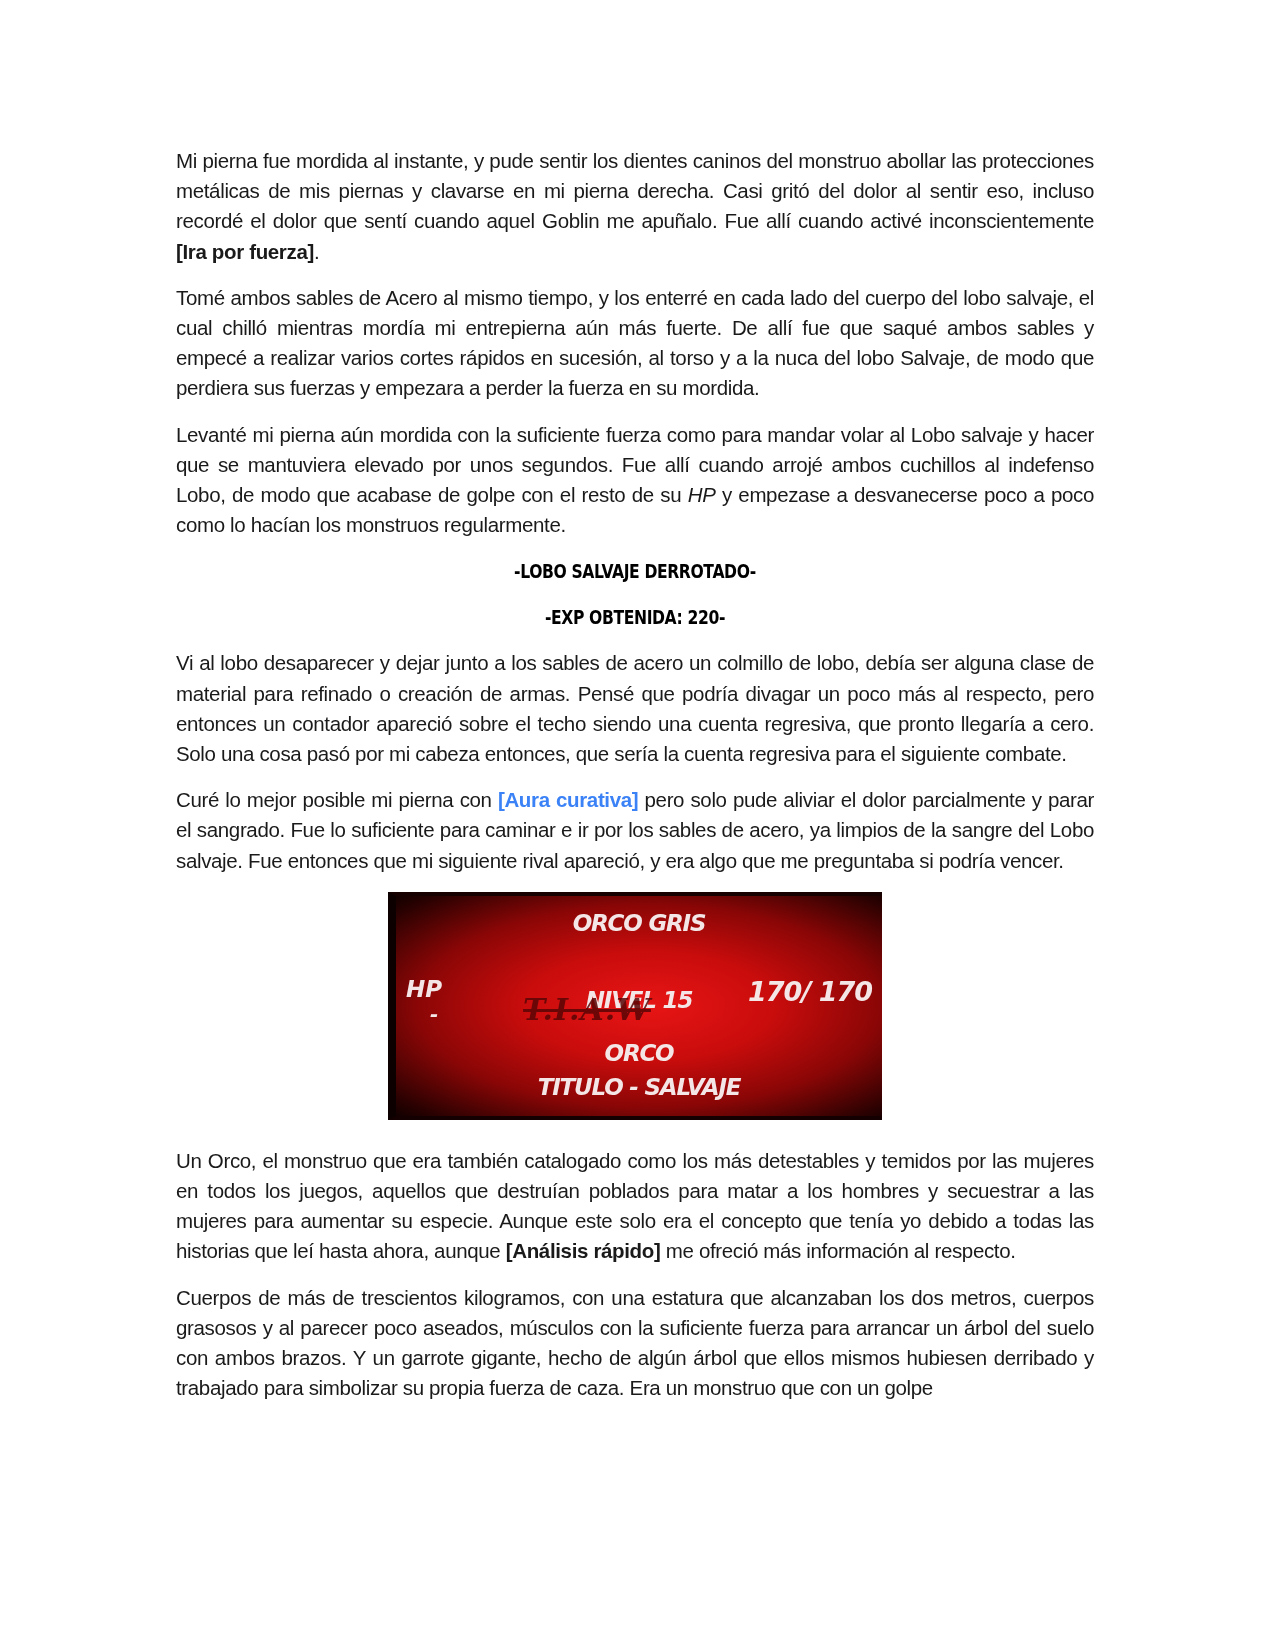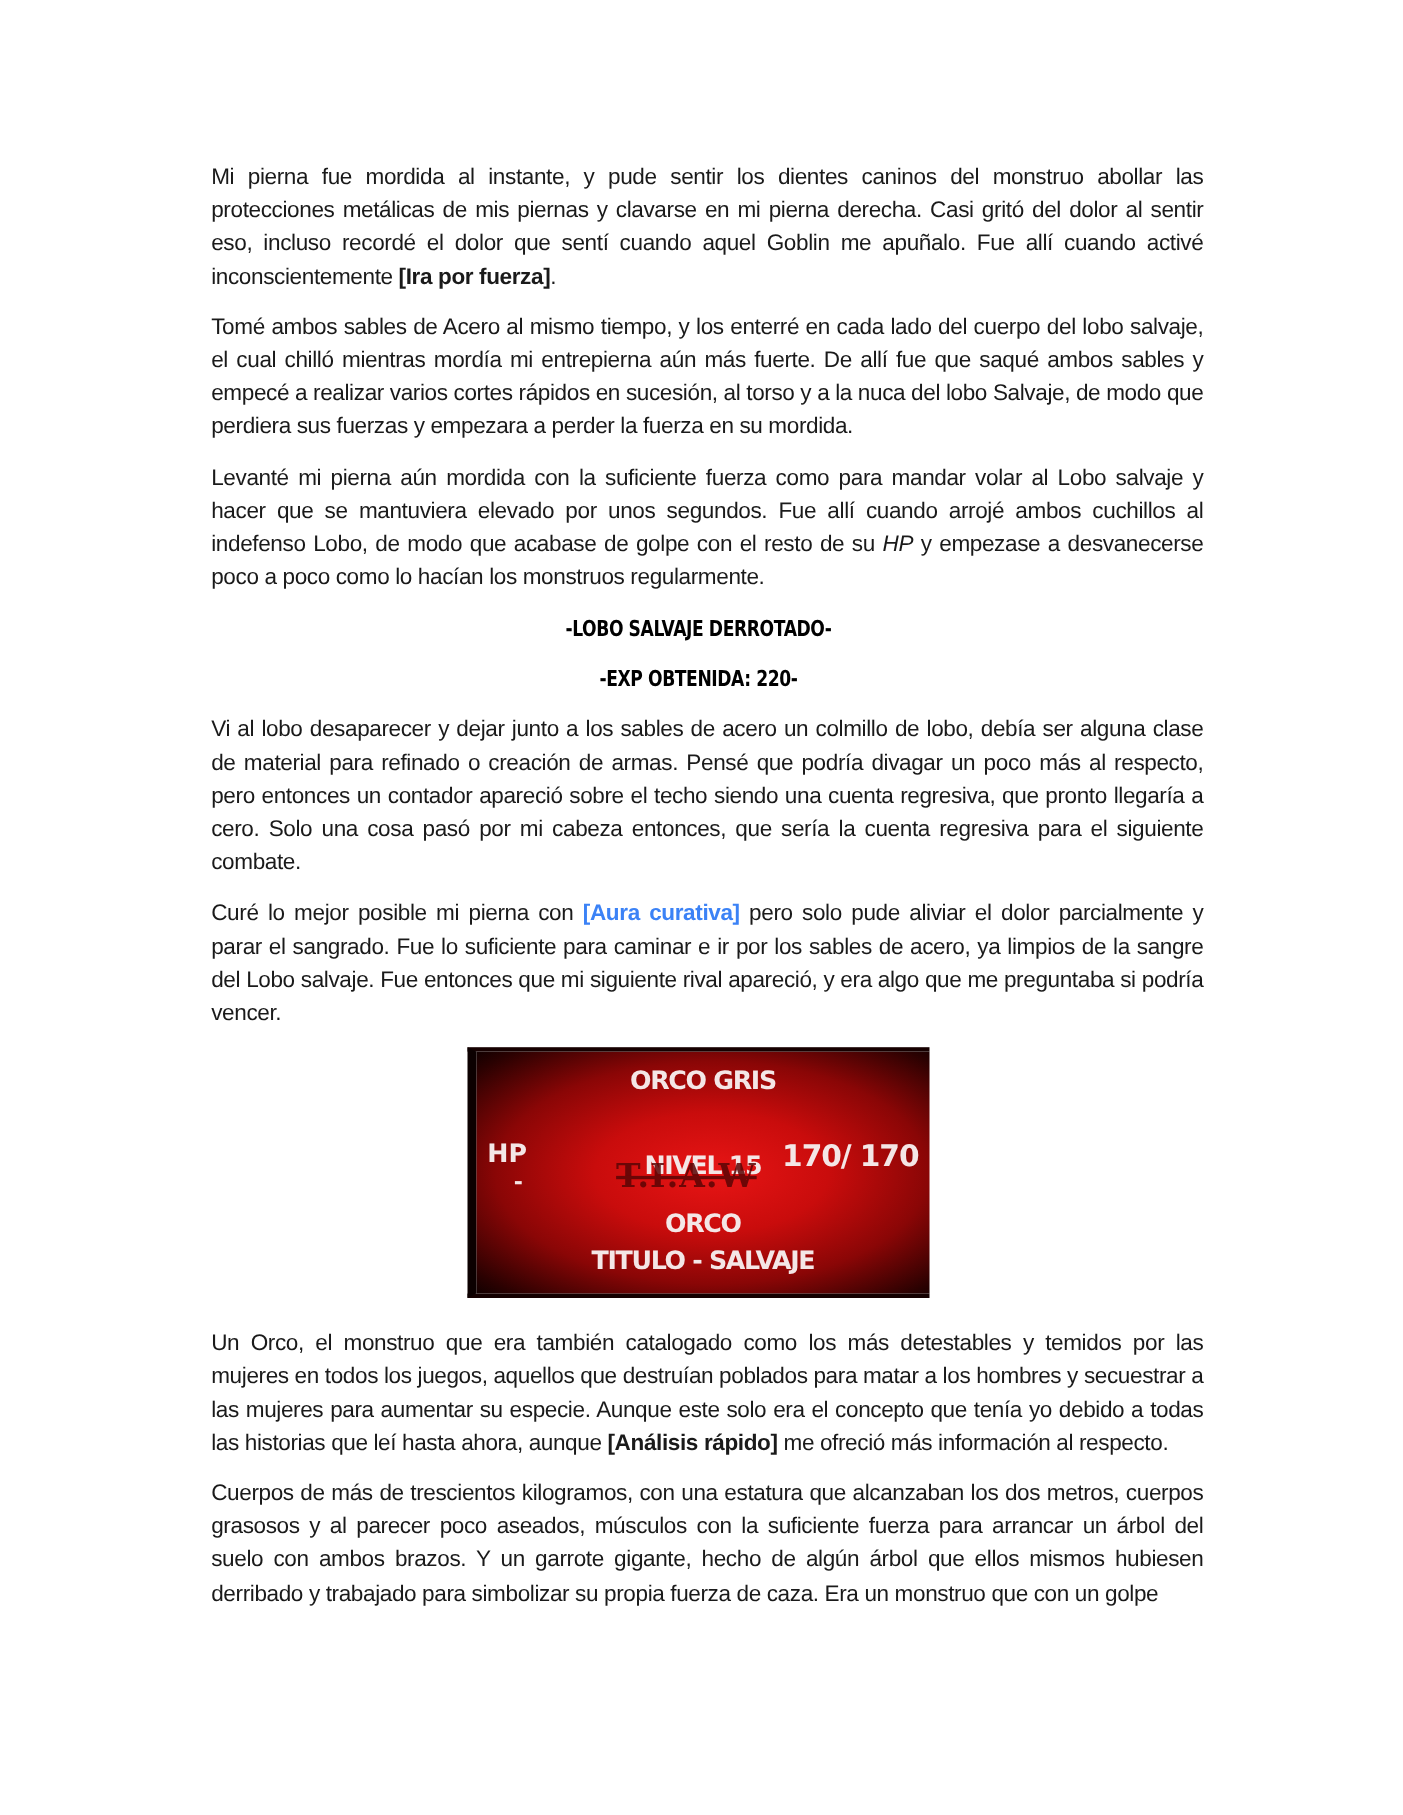--- a/index.html
+++ b/index.html
@@ -18,21 +18,21 @@
     .page {
       position: absolute;
       left: 176px;
       top: 146px;
       width: 918px;
     }
     .para {
       font-size: 20.5px;
       line-height: 30.2px;
       text-align: justify;
-      margin: 0 0 16px 16px;
+      margin: 0 0 16px 0;
       letter-spacing: -0.35px;
       word-spacing: 0px;
     }
     .para b { font-weight: bold; }
     .para i { font-style: italic; }
     .skill-orange {
       color: #3b82f6;
       font-weight: bold;
     }
     .heading {
@@ -46,30 +46,31 @@
       margin: 0 0 16px 0;
       color: #000;
     }
     .card-wrap {
       display: flex;
       justify-content: center;
       margin: 10px 0 26px 0;
     }
     .card {
       position: relative;
-      width: 420px;
+      width: 494px;
       height: 228px;
       background: radial-gradient(ellipse at 52% 50%, #e81515 0%, #c90c0c 35%, #8a0606 65%, #2a0101 92%, #120000 100%);
       border-left: 8px solid #0c0000;
       border-top: 4px solid #160000;
       border-bottom: 4px solid #140000;
       box-sizing: border-box;
       font-family: "DejaVu Sans", sans-serif;
       color: #f4e6e6;
       font-weight: bold;
+      font-style: italic;
     }
     .card .c-line {
       position: absolute;
       left: 0;
       right: 0;
       text-align: center;
       font-size: 23px;
       letter-spacing: -1.2px;
     }
     .card .name { top: 14px; }

